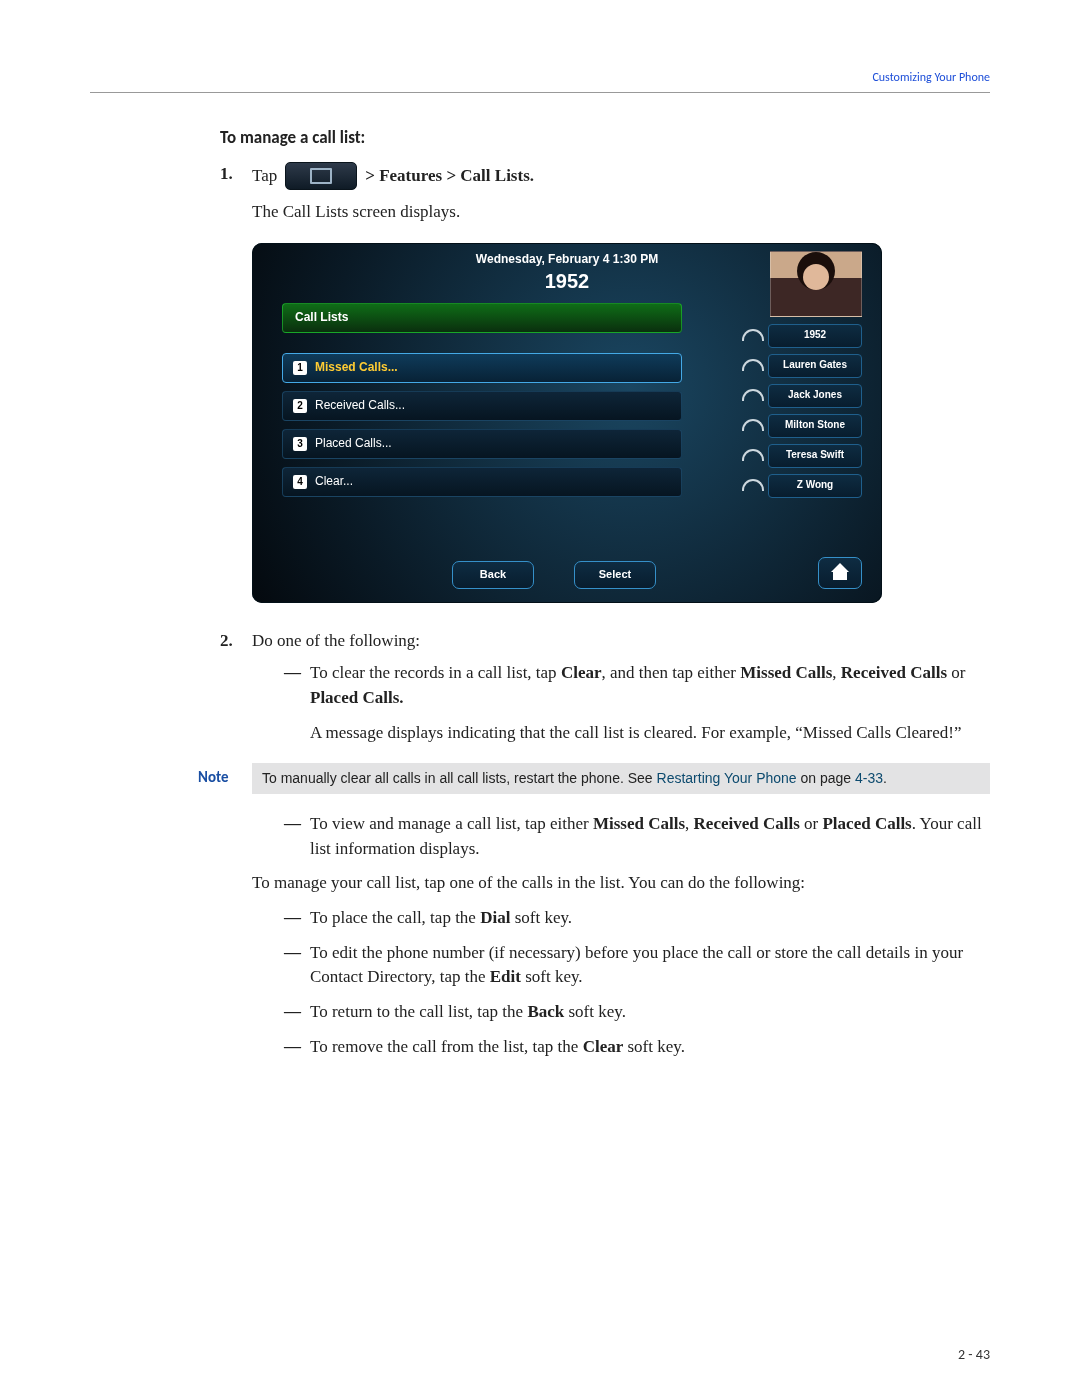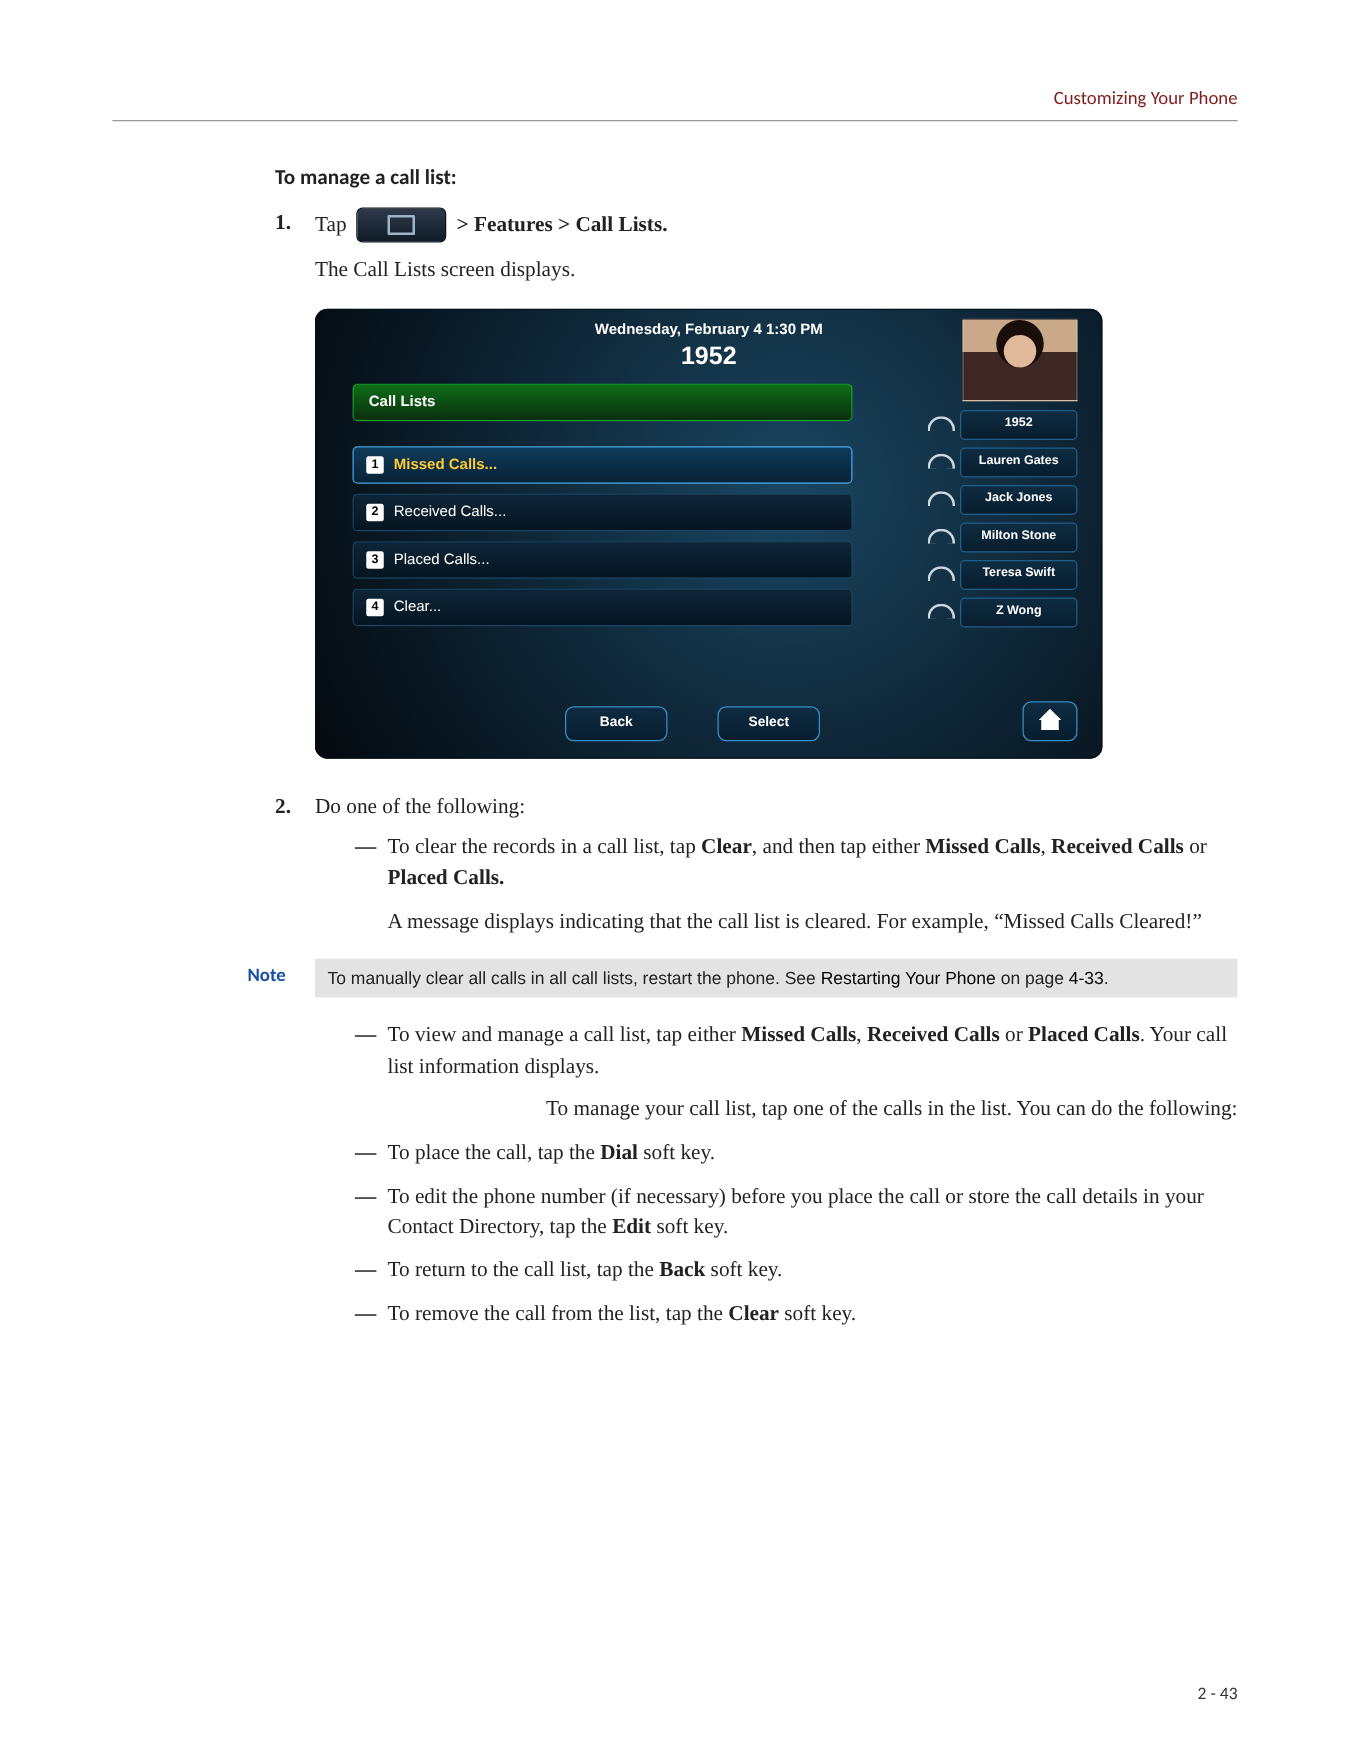--- a/index.html
+++ b/index.html
@@ -14,22 +14,22 @@
     min-height: 1397px;
     background: #fff;
     margin: 0 auto;
     position: relative;
     box-sizing: border-box;
     padding: 70px 90px 60px 90px;
   }
   .running-head {
     text-align: right;
     font-family: "Gill Sans", "Gill Sans MT", Calibri, sans-serif;
-    font-size: 15px;
-    color: #7f1d1d;
+    font-size: 12px;
+    color: #1d4ed8;
     margin-bottom: 8px;
   }
   .head-rule {
     border-top: 1px solid #999;
     margin-bottom: 34px;
   }
   .section-heading {
     font-family: "Gill Sans", "Gill Sans MT", Calibri, sans-serif;
     font-weight: 600;
     font-size: 17px;
@@ -303,21 +303,21 @@
     box-sizing: border-box;
   }
   .note-text {
     flex: 1;
     background: #e3e3e4;
     font-family: Arial, sans-serif;
     font-size: 14px;
     padding: 6px 10px;
     line-height: 1.35;
   }
-  .note-link { color: #000000; }
+  .note-link { color: #0c4a6e; }
   .page-num {
     position: absolute;
     bottom: 34px;
     right: 90px;
     font-family: "Gill Sans", "Gill Sans MT", Calibri, sans-serif;
     font-size: 14px;
     color: #333;
   }
 </style>
 </head>
@@ -424,21 +424,21 @@
               <span>To manually clear all calls in all call lists, restart the phone. See </span><span class="note-link">Restarting Your Phone</span><span> on page </span><span class="note-link">4-33</span><span>.</span>
             </div>
           </div>
 
           <ul class="dash">
             <li>
               <span>To view and manage a call list, tap either </span><span class="bold">Missed Calls</span><span>, </span><span class="bold">Received Calls</span><span> or </span><span class="bold">Placed Calls</span><span>. Your call list information displays.</span>
             </li>
           </ul>
 
-          <div class="sub-para" style="margin-left:0;text-align:right;">To manage your call list, tap one of the calls in the list. You can do the following:</div>
+          <div class="sub-para" style="margin-left:0;">To manage your call list, tap one of the calls in the list. You can do the following:</div>
 
           <ul class="dash">
             <li><span>To place the call, tap the </span><span class="bold">Dial</span><span> soft key.</span></li>
             <li><span>To edit the phone number (if necessary) before you place the call or store the call details in your Contact Directory, tap the </span><span class="bold">Edit</span><span> soft key.</span></li>
             <li><span>To return to the call list, tap the </span><span class="bold">Back</span><span> soft key.</span></li>
             <li><span>To remove the call from the list, tap the </span><span class="bold">Clear</span><span> soft key.</span></li>
           </ul>
         </div>
       </li>
     </ol>

